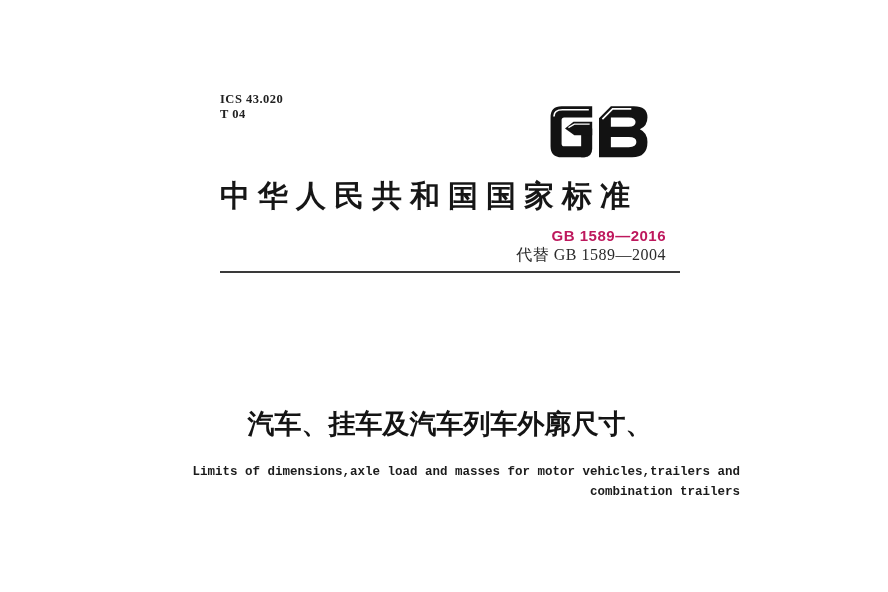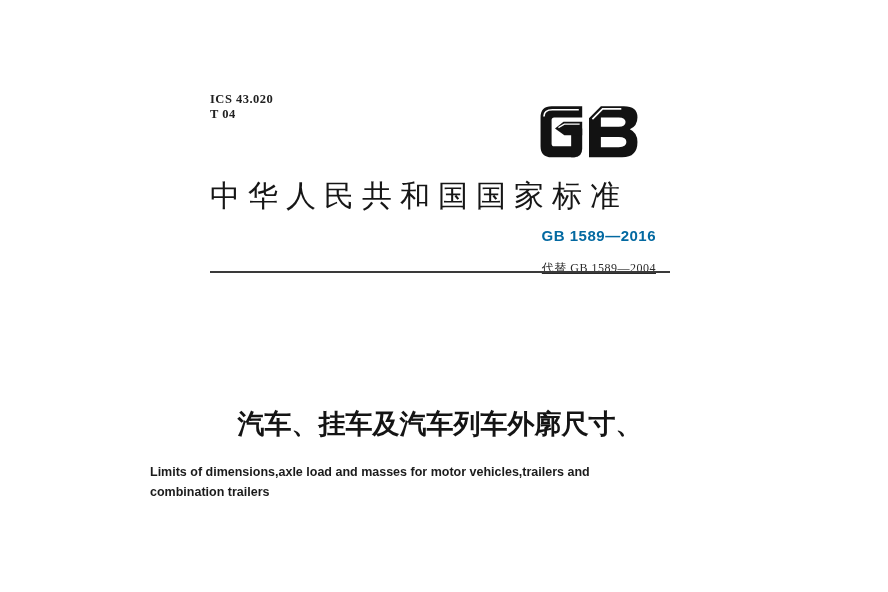--- a/index.html
+++ b/index.html
@@ -13,21 +13,21 @@
   }
   .page {
     position: relative;
     width: 888px;
     height: 592px;
     background: #ffffff;
     color: #1f1f1f;
   }
   .content {
     position: absolute;
-    left: 210px;
+    left: 220px;
     top: 0;
     width: 460px;
     height: 592px;
   }
   .ics-block {
     position: absolute;
     left: 0;
     top: 92px;
     font-family: "Liberation Serif", "DejaVu Serif", serif;
     font-weight: bold;
@@ -43,47 +43,46 @@
     width: 102px;
     height: 60px;
   }
   .std-header {
     position: absolute;
     left: 0;
     top: 176px;
     width: 460px;
     white-space: nowrap;
     font-family: "Liberation Serif", "DejaVu Serif", serif;
-    font-weight: normal;
+    font-weight: bold;
     font-size: 30px;
     letter-spacing: 8px;
     color: #161616;
   }
   .std-num-block {
     position: absolute;
     right: 14px;
     top: 227px;
     text-align: right;
   }
   .std-number {
     font-family: "Liberation Sans", "DejaVu Sans", sans-serif;
     font-weight: bold;
     font-size: 15px;
     letter-spacing: 0.5px;
-    color: #0369a1;
+    color: #be185d;
     white-space: nowrap;
   }
   .std-replaces {
-    margin-top: 16px;
+    margin-top: 1px;
     font-family: "Liberation Serif", "DejaVu Serif", serif;
-    font-size: 12px;
+    font-size: 16px;
     letter-spacing: 0.5px;
     color: #2b2b2b;
     white-space: nowrap;
-    text-decoration: underline;
   }
   .divider {
     position: absolute;
     left: 0;
     top: 271px;
     width: 460px;
     height: 0;
     border-top: 2px solid #3a3a3a;
   }
   .title-cn {
@@ -98,22 +97,22 @@
     line-height: 40px;
     color: #141414;
     white-space: nowrap;
     margin-top: 32px;
   }
   .title-en {
     position: absolute;
     left: -60px;
     top: 462px;
     width: 580px;
-    text-align: left;
-    font-family: Liberation Sans, sans-serif;
+    text-align: right;
+    font-family: Liberation Mono, monospace;
     font-weight: bold;
     font-size: 12.5px;
     line-height: 20px;
     color: #1b1b1b;
     white-space: nowrap;
   }
 </style>
 </head>
 <body>
 

